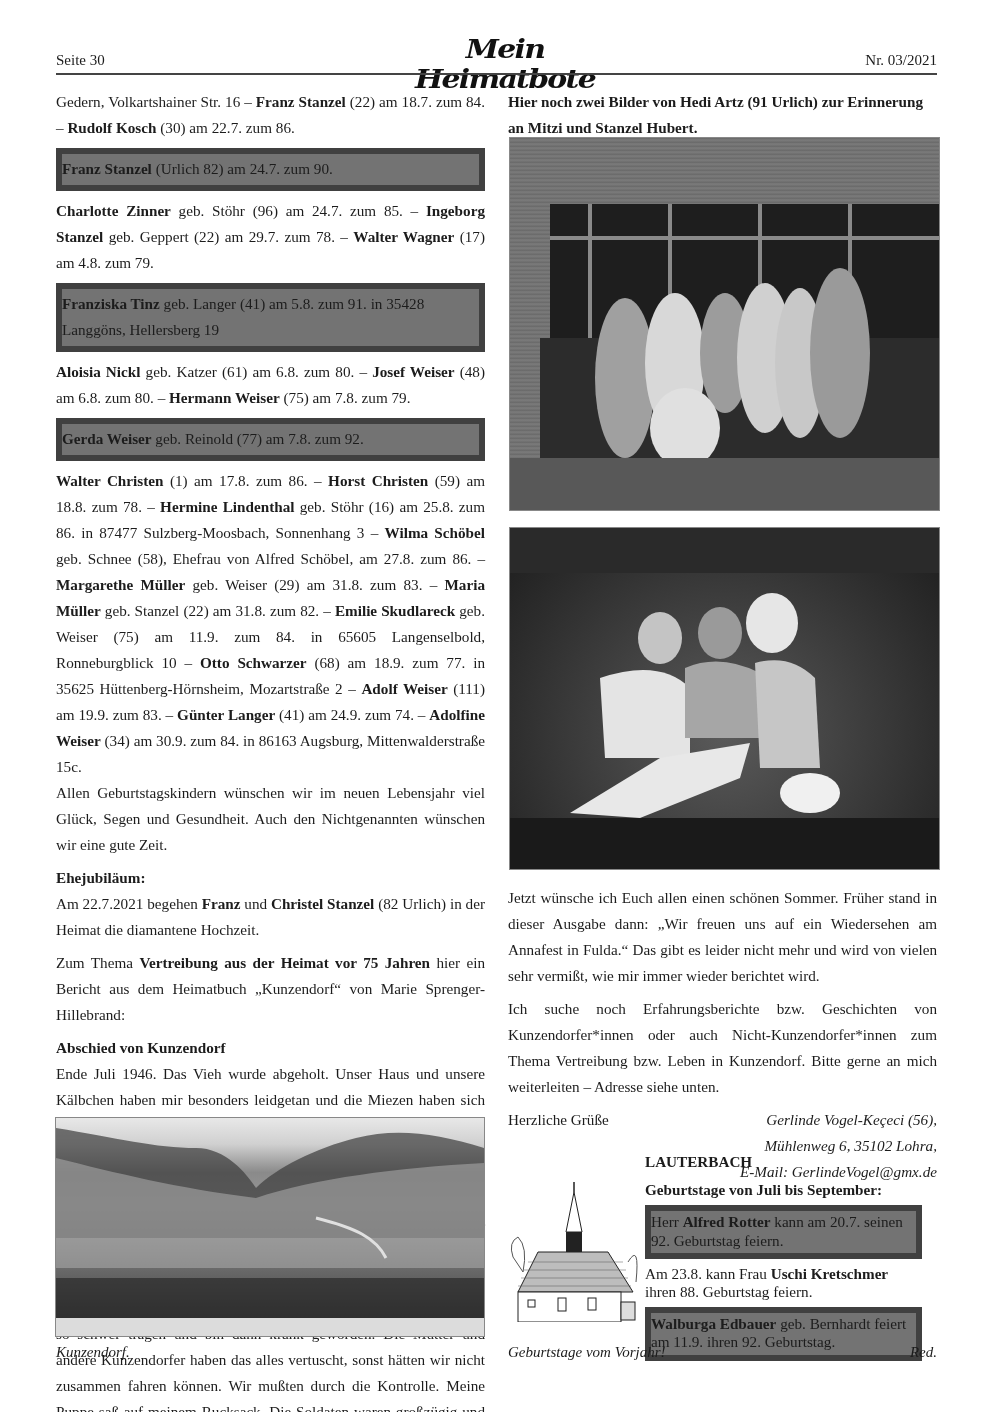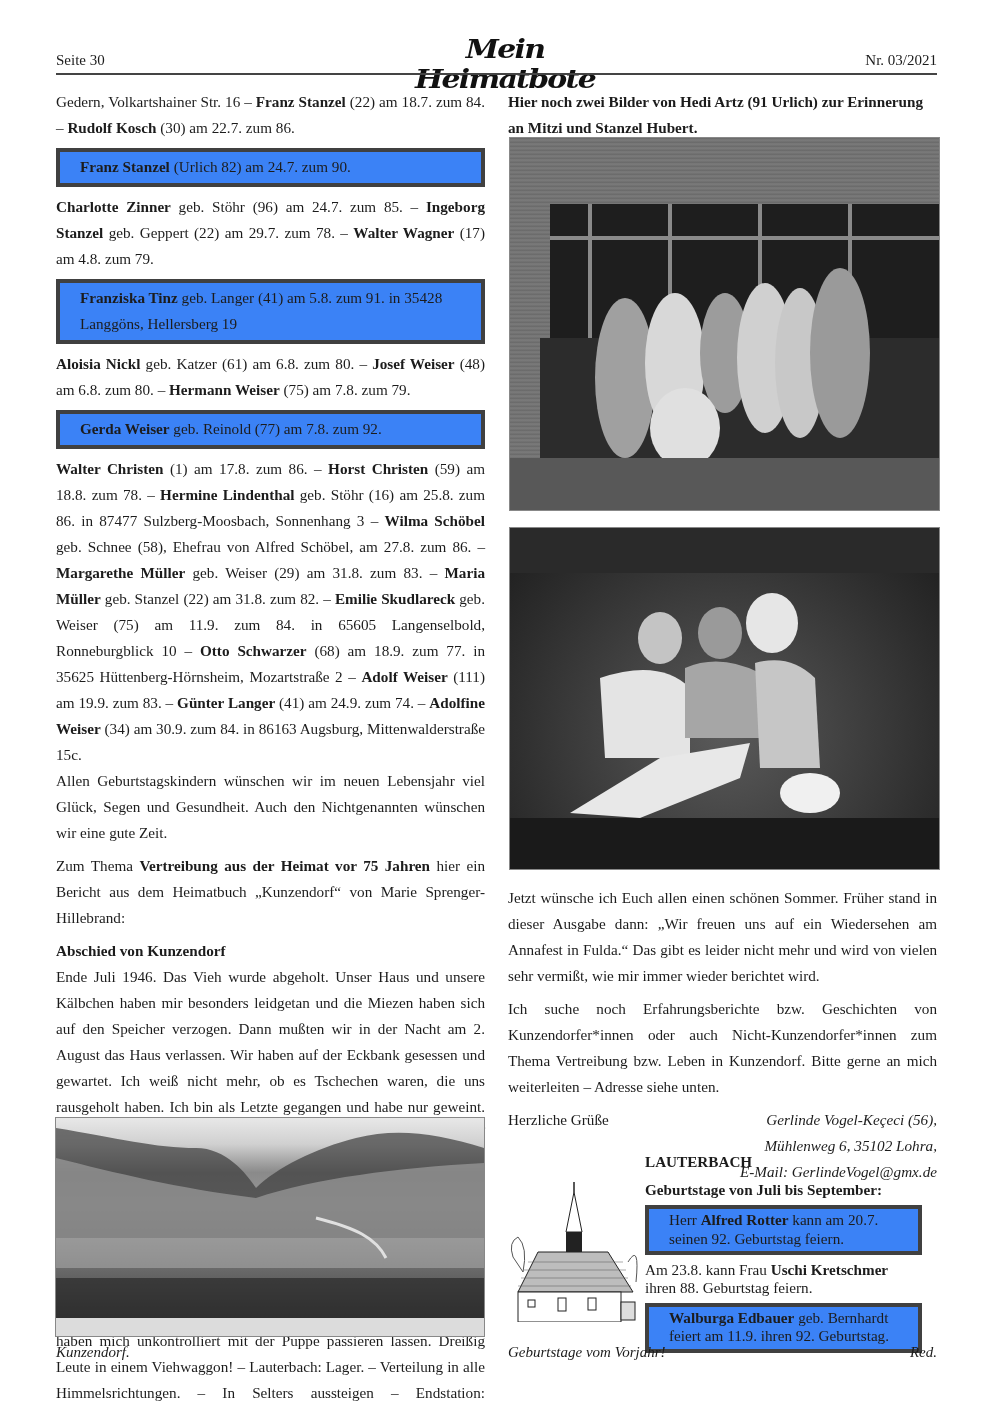--- a/index.html
+++ b/index.html
@@ -14,21 +14,21 @@
                font-family: "DejaVu Serif", serif; font-weight: 900; font-size: 26px;
                letter-spacing: -1.5px; transform: scaleX(1.15); color: #111; font-style: italic; }
   .hdr-rule { position: absolute; left: 56px; top: 73px; width: 881px; height: 2px; background: #444; }
 
   
   .col { position: absolute; top: 89px; font-size: 15.2px; line-height: 26px; text-align: justify; }
   .col-left { left: 56px; width: 429px; }
   .col-right { left: 508px; width: 429px; }
   .col p { margin: 0 0 7px 0; }
   .col b { font-weight: bold; }
-  .box { background: #3b82f6; border: 4px solid #404040; padding: 2px 8px 3px 20px; margin: 0 0 7px 0; text-align: left; }
+  .box { background: #737373; border: 6px solid #404040; padding: 2px 8px 3px 0; margin: 0 0 7px 0; text-align: left; }
   .nomb { margin-bottom: 0 !important; }
 
   .heading { font-weight: bold; }
 
   
   .photo { position: absolute; border: 1px solid #888; overflow: hidden; }
   .photo1 { left: 509px; top: 137px; width: 429px; height: 372px;
             background: repeating-linear-gradient(0deg, #6e6e6e 0px, #7c7c7c 2px, #666 4px); }
   .photo2 { left: 509px; top: 527px; width: 429px; height: 341px;
             background: radial-gradient(ellipse at 50% 60%, #5a5a5a 0%, #2e2e2e 70%, #1c1c1c 100%); }
@@ -69,20 +69,24 @@
     <p>
       <b>Aloisia Nickl</b><span> geb. Katzer (61) am 6.8. zum 80. – </span><b>Josef Weiser</b><span> (48) am 6.8. zum 80. – </span><b>Hermann Weiser</b><span> (75) am 7.8. zum 79.</span>
     </p>
     <div class="box">
       <b>Gerda Weiser</b><span> geb. Reinold (77) am 7.8. zum 92.</span>
     </div>
     <p class="nomb">
       <b>Walter Christen</b><span> (1) am 17.8. zum 86. – </span><b>Horst Christen</b><span> (59) am 18.8. zum 78. – </span><b>Hermine Lindenthal</b><span> geb. Stöhr (16) am 25.8. zum 86. in 87477 Sulzberg-Moosbach, Sonnenhang 3 – </span><b>Wilma Schöbel</b><span> geb. Schnee (58), Ehefrau von Alfred Schöbel, am 27.8. zum 86. – </span><b>Margarethe Müller</b><span> geb. Weiser (29) am 31.8. zum 83. – </span><b>Maria Müller</b><span> geb. Stanzel (22) am 31.8. zum 82. – </span><b>Emilie Skudlareck</b><span> geb. Weiser (75) am 11.9. zum 84. in 65605 Langenselbold, Ronneburgblick 10 – </span><b>Otto Schwarzer</b><span> (68) am 18.9. zum 77. in 35625 Hüttenberg-Hörnsheim, Mozartstraße 2 – </span><b>Adolf Weiser</b><span> (111) am 19.9. zum 83. – </span><b>Günter Langer</b><span> (41) am 24.9. zum 74. – </span><b>Adolfine Weiser</b><span> (34) am 30.9. zum 84. in 86163 Augsburg, Mittenwalderstraße 15c.</span>
     </p>
     <p>Allen Geburtstagskindern wünschen wir im neuen Lebensjahr viel Glück, Segen und Gesundheit. Auch den Nichtgenannten wünschen wir eine gute Zeit.</p>
+    <p>
+      <span class="heading">Ehejubiläum:</span><br>
+      <span>Am 22.7.2021 begehen </span><b>Franz</b><span> und </span><b>Christel Stanzel</b><span> (82 Urlich) in der Heimat die diamantene Hochzeit.</span>
+    </p>
     <p>
       <span>Zum Thema </span><b>Vertreibung aus der Heimat vor 75 Jahren</b><span> hier ein Bericht aus dem Heimatbuch „Kunzendorf“ von Marie Sprenger-Hillebrand:</span>
     </p>
     <p>
       <span class="heading">Abschied von Kunzendorf</span><br>
       <span>Ende Juli 1946. Das Vieh wurde abgeholt. Unser Haus und unsere Kälbchen haben mir besonders leidgetan und die Miezen haben sich auf den Speicher verzogen. Dann mußten wir in der Nacht am 2. August das Haus verlassen. Wir haben auf der Eckbank gesessen und gewartet. Ich weiß nicht mehr, ob es Tschechen waren, die uns rausgeholt haben. Ich bin als Letzte gegangen und habe nur geweint. Es war grausam. Schnaubelt hat uns nach Altstadt zum Bahnhof gefahren, dann ging’s nach Schönberg. Unterwegs haben manche gesungen: „Lieb’ Heimatland, ade“. Die meisten haben ja geglaubt, sie kämen bald wieder. Es ging nach Schönberg ins Lager. Ich mußte so schwer tragen und bin dann krank geworden. Die Mutter und andere Kunzendorfer haben das alles vertuscht, sonst hätten wir nicht zusammen fahren können. Wir mußten durch die Kontrolle. Meine Puppe saß auf meinem Rucksack. Die Soldaten waren großzügig und haben mich unkontrolliert mit der Puppe passieren lassen. Dreißig Leute in einem Viehwaggon! – Lauterbach: Lager. – Verteilung in alle Himmelsrichtungen. – In Selters aussteigen – Endstation: Effolderbach. Bei Schnees Saal Verteilung in die Quartiere. Schädels. Ein Zimmer, fünfzehn Quadratmeter. Die Oma Erk war gut zu uns.</span>
     </p>
   </div>
 
   <div class="photo photo3" title="Historic landscape photo of Kunzendorf village in a valley">

